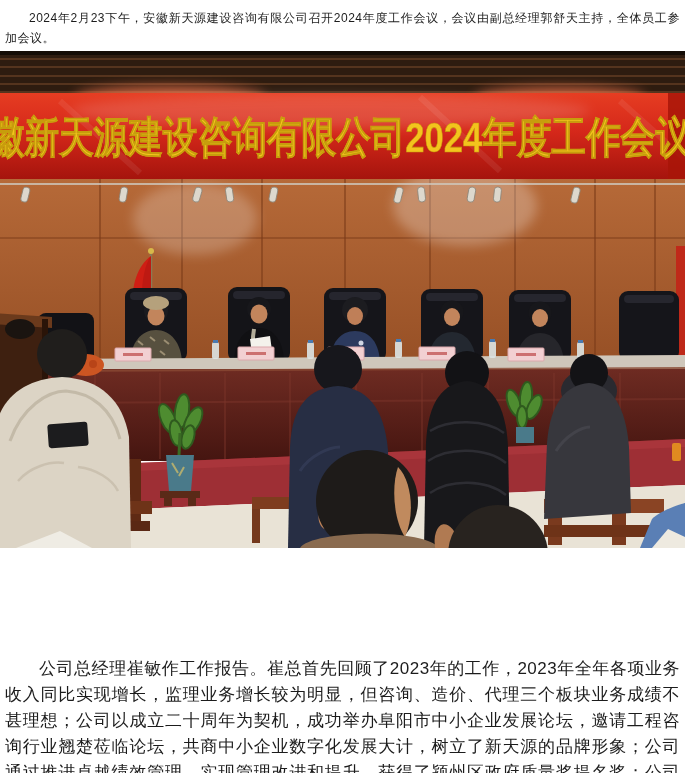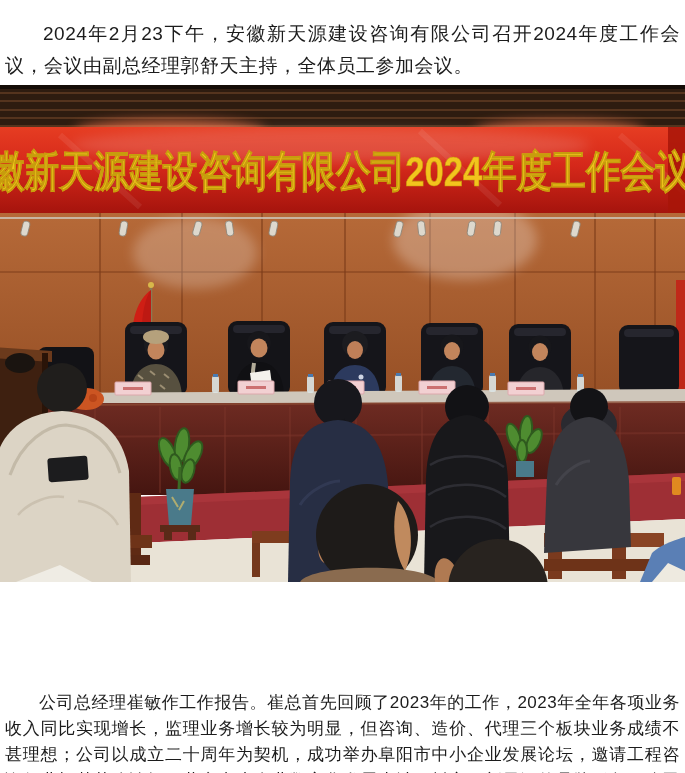--- a/index.html
+++ b/index.html
@@ -1,18 +1,18 @@
 <!DOCTYPE html>
 <html><head>
 <meta charset="utf-8">
 <style>
   html,body{margin:0;padding:0;background:#ffffff;}
   body{width:685px;font-family:"Liberation Sans","DejaVu Sans",sans-serif;color:#1c1c1c;}
   .para{margin:0;padding:0 5px;text-align:justify;text-indent:2em;letter-spacing:0.5px;}
-  .para.top{font-size:19px;line-height:32px;margin-top:18px;margin-bottom:3px;}
+  .para.top{font-size:12px;line-height:20px;margin-top:8px;margin-bottom:3px;}
   .para.bottom{font-size:17px;line-height:26px;margin-top:10px;padding-bottom:6px;}
   figure.photo{margin:0;width:685px;height:595px;display:block;overflow:hidden;}
   svg{display:block;}
   svg text{font-family:"Liberation Sans","DejaVu Sans",sans-serif;}
 </style>
 </head>
 <body>
 
 <div class="article">
 

